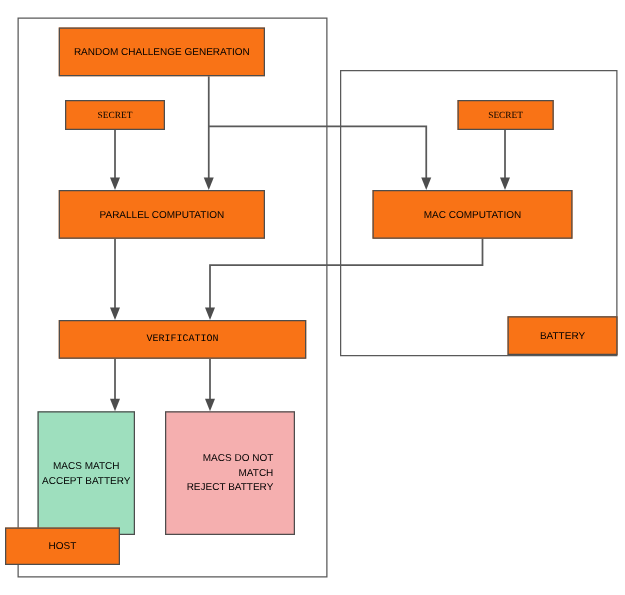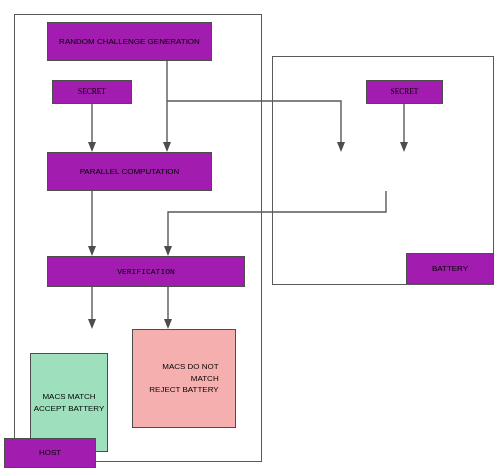--- a/index.html
+++ b/index.html
@@ -17,21 +17,21 @@
   }
   .container-box {
     position: absolute;
     border: 1.5px solid #595959;
     background: transparent;
     box-sizing: border-box;
   }
   .node {
     position: absolute;
     border: 1px solid #4d4d4d;
-    background: #a21caf;
+    background: #f97316;
     box-sizing: border-box;
     display: flex;
     align-items: center;
     justify-content: center;
     text-align: center;
     color: #000000;
     line-height: 1.25;
   }
   .node-sm { font-size: 7.5px; font-family: Liberation Serif, serif; }
   .node-md { font-size: 8px; }
@@ -96,27 +96,28 @@
   </svg>
 
   <div class="node node-md" style="left:47px; top:22px; width:165px; height:39px;">RANDOM CHALLENGE GENERATION</div>
 
   <div class="node node-sm" style="left:52px; top:80px; width:80px; height:24px;">SECRET</div>
 
   <div class="node node-sm" style="left:366px; top:80px; width:77px; height:24px;">SECRET</div>
 
   <div class="node node-md" style="left:47px; top:152px; width:165px; height:39px;text-align:right;">PARALLEL COMPUTATION</div>
 
+  <div class="node node-md" style="left:298px; top:152px; width:160px; height:39px;">MAC COMPUTATION</div>
 
   <div class="node node-md" style="left:47px; top:256px; width:198px; height:31px;font-family:Liberation Mono, monospace;">VERIFICATION</div>
 
-  <div class="result" style="left:30px; top:329px; width:78px; height:99px; background:#9EDFBE;margin-top:24px;">MACS MATCH
+  <div class="result" style="left:30px; top:329px; width:78px; height:99px; background:#9EDFBE;">MACS MATCH
 ACCEPT BATTERY</div>
 
   <div class="result" style="left:132px; top:329px; width:104px; height:99px; background:#F5AFAF;text-align:right;">MACS DO NOT
 MATCH
 REJECT BATTERY</div>
 
   <div class="node node-label" style="left:406px; top:253px; width:88px; height:31px;">BATTERY</div>
 
-  <div class="node node-label" style="left:4px; top:438px; width:92px; height:30px;text-align:center;">HOST</div>
+  <div class="node node-label" style="left:4px; top:422px; width:92px; height:30px;text-align:center;">HOST</div>
 
 </div>
 
 </body></html>

